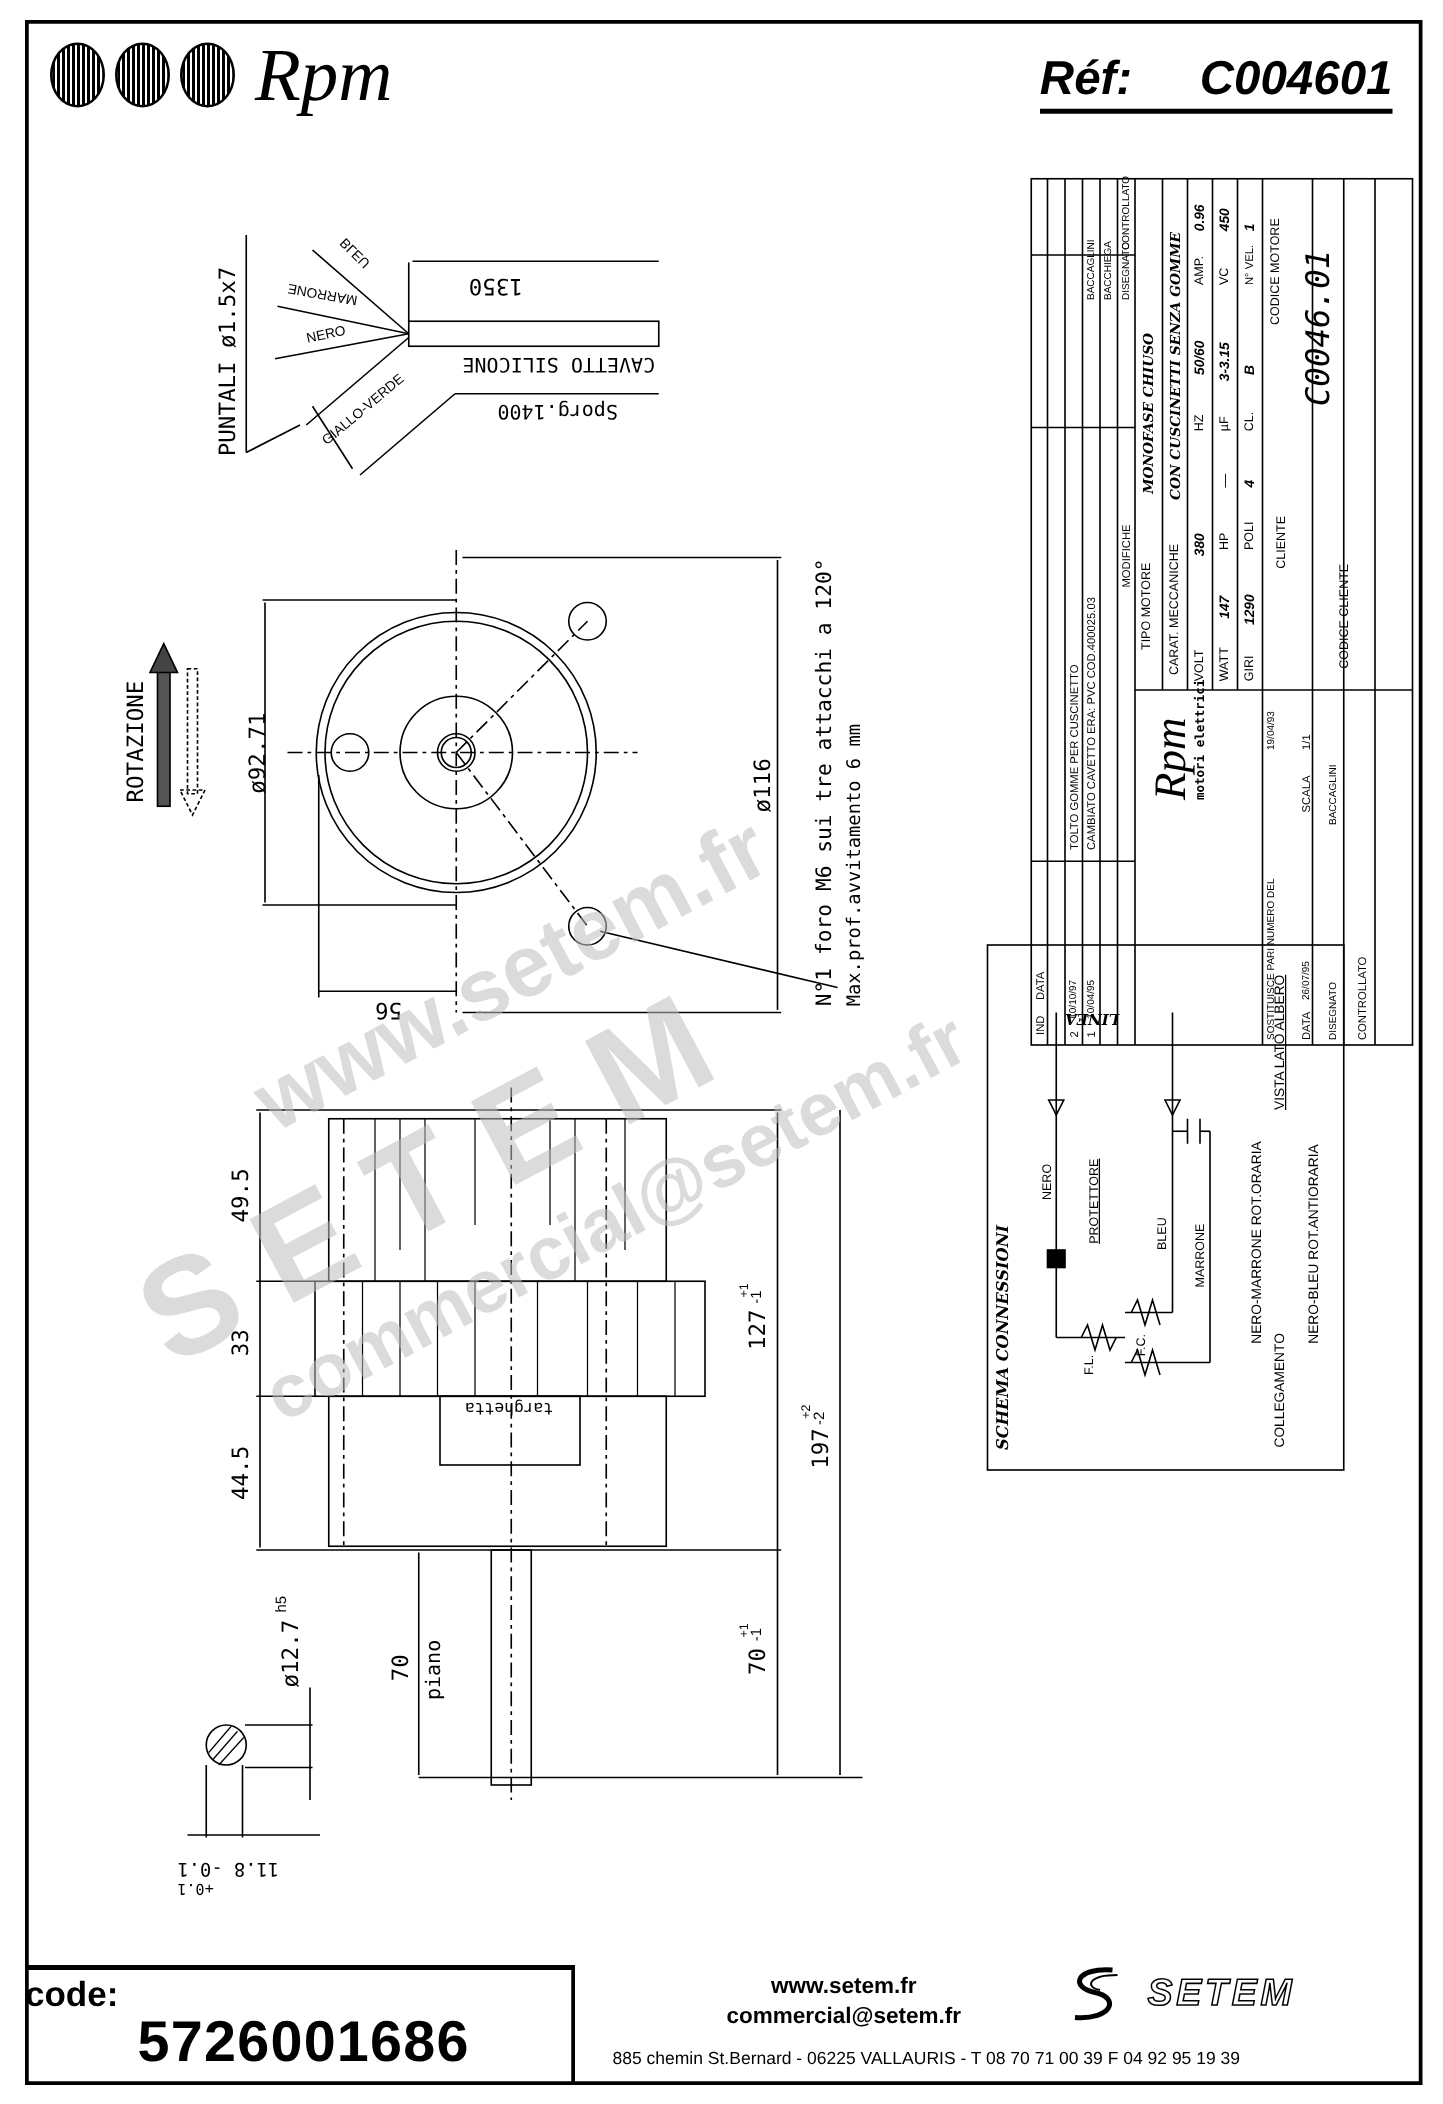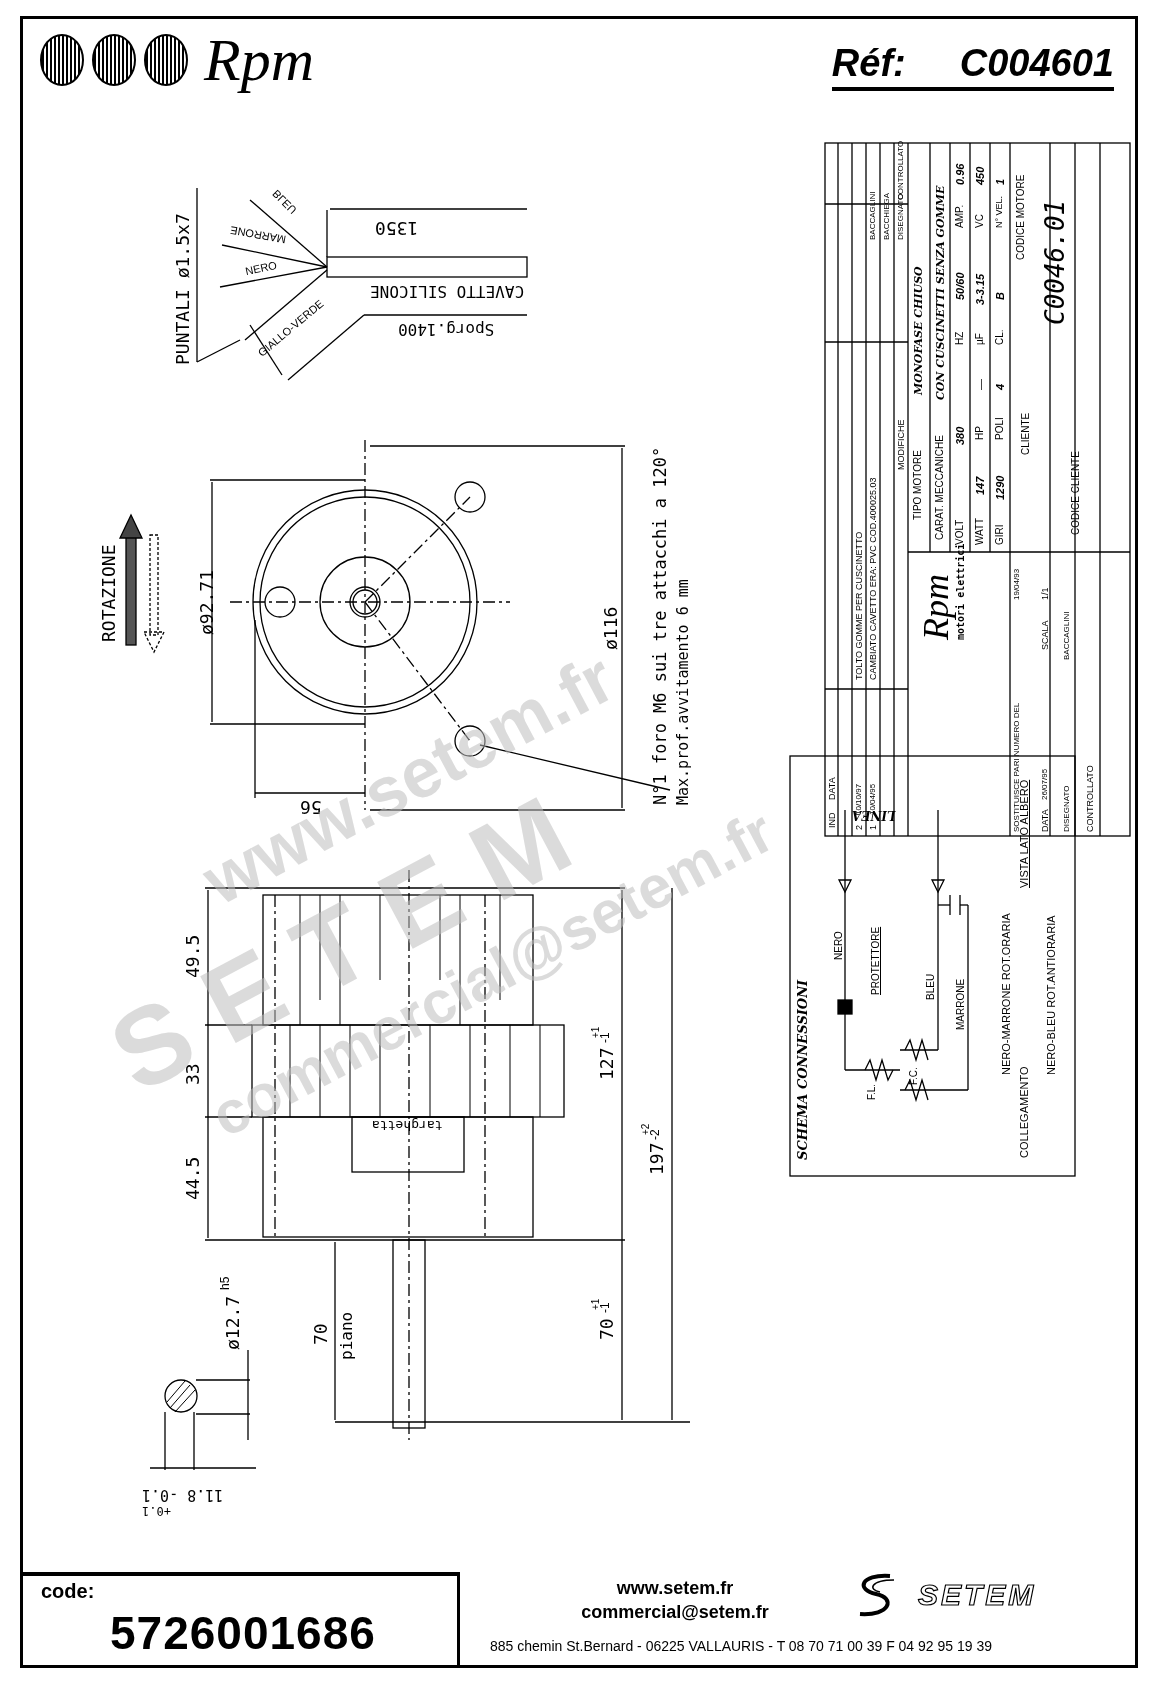--- a/index.html
+++ b/index.html
@@ -6,21 +6,21 @@
   body { width: 1154px; height: 1683px; position: relative; overflow: hidden; font-family: "Liberation Sans", sans-serif; color: #000; }
   .sheet { position: absolute; left: 20px; top: 16px; width: 1118px; height: 1652px; border: 3px solid #000; box-sizing: border-box; }
   .abs { position: absolute; }
   .logo-top { left: 40px; top: 30px; display: flex; align-items: center; gap: 8px; }
   .coil { width: 44px; height: 52px; border-radius: 50%/50%; background: repeating-linear-gradient(90deg, #000 0 2px, #fff 2px 4px); border: 2px solid #000; box-sizing: border-box; }
   .rpm-big { font-family: "Liberation Serif", serif; font-style: italic; font-size: 60px; line-height: 1; margin-left: 8px; }
   .ref { right: 40px; top: 42px; font-size: 38px; font-weight: bold; font-style: italic; border-bottom: 4px solid #000; padding-bottom: 2px; display: flex; gap: 54px; }
   .tb { font-family: "Liberation Sans", sans-serif; }
   .rot { transform-origin: left top; transform: rotate(-90deg); white-space: nowrap; }
   .code-box { left: 20px; top: 1572px; width: 440px; height: 96px; border-top: 4px solid #000; border-right: 3px solid #000; box-sizing: border-box; }
-  .code-label { left: 21px; top: 4px; font-size: 20px; font-weight: bold; }
+  .code-label { left: 0; top: 4px; font-size: 28px; font-weight: bold; }
   .code-value { left: 90px; top: 30px; font-size: 46px; font-weight: bold; letter-spacing: 1px; }
   .footer-web { left: 560px; top: 1576px; width: 230px; text-align: center; font-size: 18px; font-weight: bold; line-height: 24px; }
   .footer-addr { left: 490px; top: 1638px; font-size: 14px; }
   .setem-logo { left: 850px; top: 1570px; display: flex; align-items: center; gap: 8px; }
   .setem-word { font-size: 30px; font-style: italic; font-weight: bold; color: #fff; -webkit-text-stroke: 1.2px #000; letter-spacing: 3px; }
   .watermark { position: absolute; color: rgba(190,190,190,0.55); font-weight: bold; transform: rotate(-28deg); transform-origin: left top; white-space: nowrap; pointer-events: none; }
 </style>
 </head>
 <body>
 

